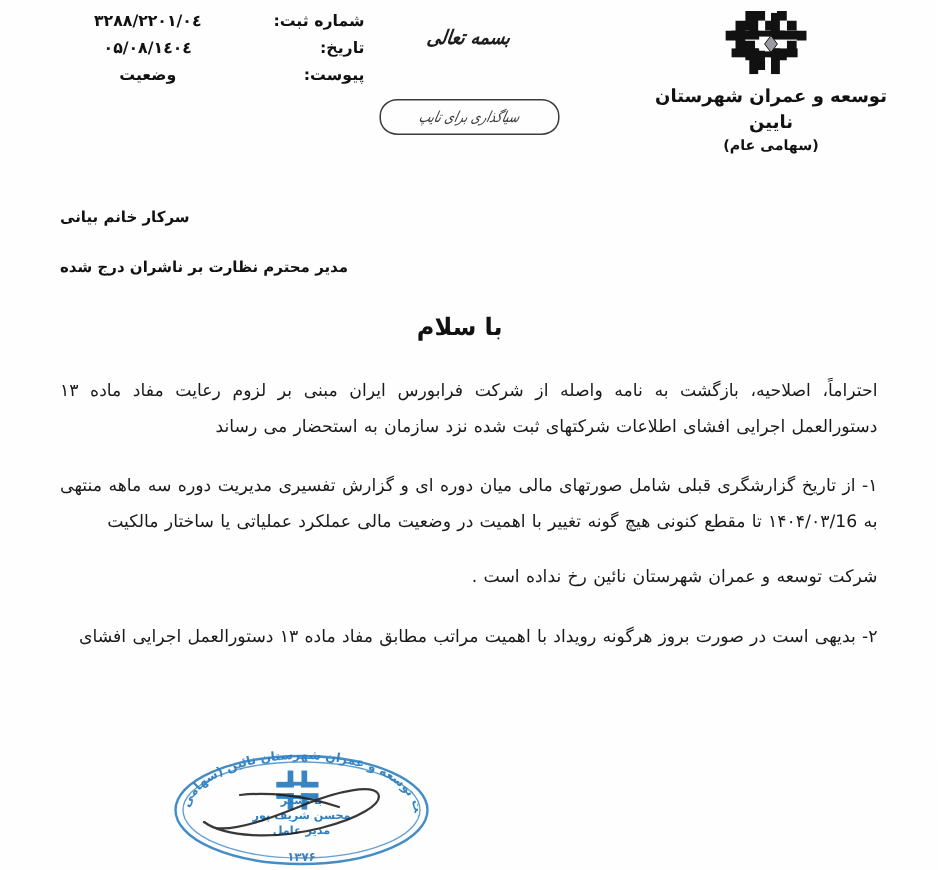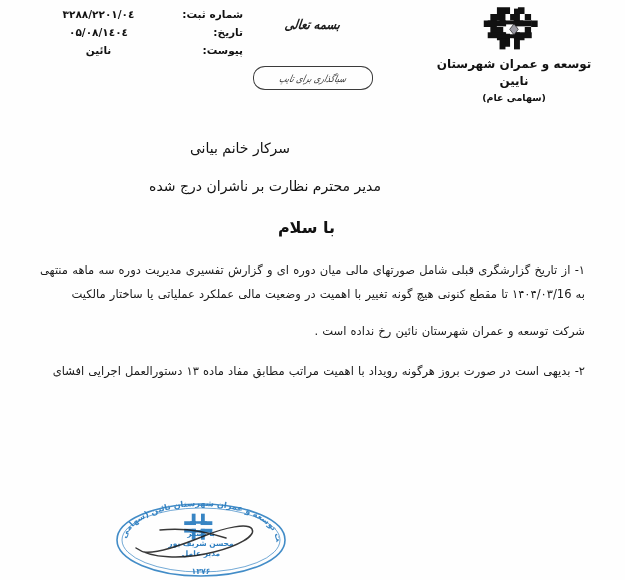--- a/index.html
+++ b/index.html
@@ -134,24 +134,24 @@
   }
 
   
   .letter-body {
     position: absolute;
     top: 140px;
     right: 40px;
     left: 40px;
   }
   .addr-line {
-    font-size: 14px;
-    font-weight: normal;
-    color: #111;
-    text-align: center;
+    font-size: 10px;
+    font-weight: bold;
+    color: #111;
+    text-align: left;
     margin: 0 0 22px 0;
     padding-right: 145px;
   }
   .addr-line.second {
     padding-right: 95px;
     margin-bottom: 24px;
   }
   .greeting {
     font-size: 16px;
     font-weight: bold;
@@ -207,21 +207,21 @@
       <div class="reg-row">
         <span class="reg-label">شماره ثبت:</span>
         <span class="reg-value">۲۲۰۱/۰٤/۳۲۸۸</span>
       </div>
       <div class="reg-row">
         <span class="reg-label">تاریخ:</span>
         <span class="reg-value">۱٤۰٤/۰۵/۰۸</span>
       </div>
       <div class="reg-row">
         <span class="reg-label">پیوست:</span>
-        <span class="reg-value">نائین</span>
+        <span class="reg-value">وضعیت</span>
       </div>
     </div>
 
     <div class="basmala-wrap">
       <div class="basmala">بسمه تعالی</div>
       <div class="hand-note">
         <span>سیاگذاری برای تایپ</span>
       </div>
     </div>
 
@@ -250,20 +250,21 @@
       <div class="logo-sub">(سهامی عام)</div>
     </div>
   </div>
 
   <div class="letter-body">
 
     <div class="addr-line">سرکار خانم بیانی</div>
     <div class="addr-line second">مدیر محترم نظارت بر ناشران درج شده</div>
     <div class="greeting">با سلام</div>
 
+    <p class="para intro">احتراماً، اصلاحیه، بازگشت به نامه واصله از شرکت فرابورس ایران مبنی بر لزوم رعایت مفاد ماده ۱۳ دستورالعمل اجرایی افشای اطلاعات شرکتهای ثبت شده نزد سازمان به استحضار می رساند</p>
 
     <div class="numbered">
       <p class="para">۱- از تاریخ گزارشگری قبلی شامل صورتهای مالی میان دوره ای و گزارش تفسیری مدیریت دوره سه ماهه منتهی به ۱۴۰۴/۰۳/16 تا مقطع کنونی هیچ گونه تغییر با اهمیت در وضعیت مالی عملکرد عملیاتی یا ساختار مالکیت</p>
       <p class="para">شرکت توسعه و عمران شهرستان نائین رخ نداده است .</p>
     </div>
 
     <div class="numbered">
       <p class="para">۲- بدیهی است در صورت بروز هرگونه رویداد با اهمیت مراتب مطابق مفاد ماده ۱۳ دستورالعمل اجرایی افشای</p>
     </div>
   </div>

